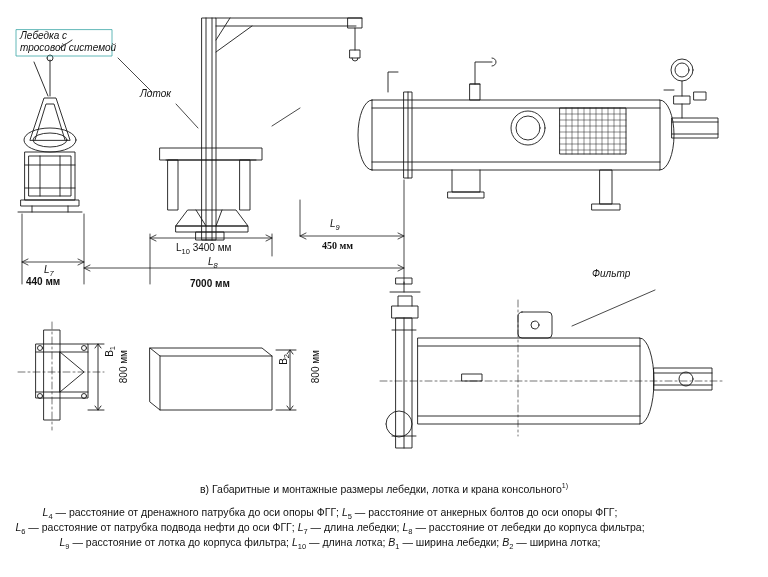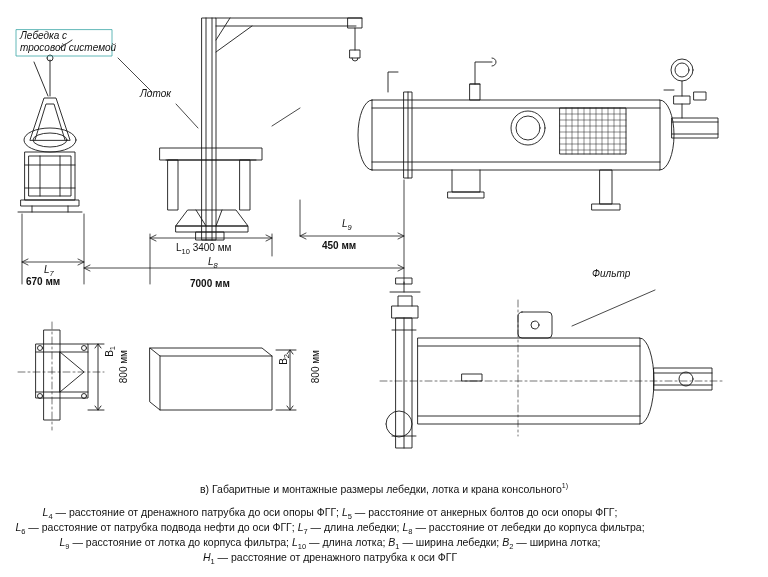--- a/index.html
+++ b/index.html
@@ -255,36 +255,35 @@
       <path d="M655,290 L572,326"></path>
     </g>
   </g>
 </svg>
 
 <div class="lbl ital" style="left:20px;top:30px;color:#111;"><span>Лебедка с<br>тросовой системой</span></div>
 <div class="lbl ital" style="left:140px;top:88px;"><span>Лоток</span></div>
 <div class="lbl ital" style="left:592px;top:268px;"><span>Фильтр</span></div>
 
 <div class="lbl ital" style="left:44px;top:264px;"><span>L</span><sub>7</sub></div>
-<div class="lbl bold" style="left:26px;top:276px;"><span>670 мм</span></div>
+<div class="lbl bold" style="left:26px;top:276px;"><span>440 мм</span></div>
 
 <div class="lbl" style="left:176px;top:242px;"><span class="ital">L</span><sub>10</sub> <span class="bold">3400 мм</span></div>
 
-<div class="lbl ital" style="left:330px;top:218px;margin-left:12px;"><span>L</span><sub>9</sub></div>
-<div class="lbl bold" style="left:322px;top:240px;"><span>450 мм</span></div>
+<div class="lbl ital" style="left:330px;top:218px;"><span>L</span><sub>9</sub></div>
+<div class="lbl bold" style="left:322px;top:240px;font-family:Liberation Serif, serif;"><span>450 мм</span></div>
 
 <div class="lbl ital" style="left:208px;top:256px;"><span>L</span><sub>8</sub></div>
 <div class="lbl bold" style="left:190px;top:278px;"><span>7000 мм</span></div>
 
 <div class="vert ital" style="left:104px;top:346px;"><span>B</span><sub>1</sub></div>
 <div class="vert bold" style="left:118px;top:350px;"><span>800 мм</span></div>
 
 <div class="vert ital" style="left:278px;top:354px;"><span>B</span><sub>2</sub></div>
 <div class="vert bold" style="left:310px;top:350px;"><span>800 мм</span></div>
 
 <div class="cap" style="top:482px;"><span>в) Габаритные и монтажные размеры лебедки, лотка и крана консольного</span><span class="sup">1)</span></div>
 
 <div class="note" style="top:506px;"><span><i>L</i><sub>4</sub> — расстояние от дренажного патрубка до оси опоры ФГГ; <i>L</i><sub>5</sub> — расстояние от анкерных болтов до оси опоры ФГГ;</span></div>
 <div class="note" style="top:521px;"><span><i>L</i><sub>6</sub> — расстояние от патрубка подвода нефти до оси ФГГ;  <i>L</i><sub>7</sub> — длина лебедки;  <i>L</i><sub>8</sub> — расстояние от лебедки до корпуса фильтра;</span></div>
 <div class="note" style="top:536px;"><span><i>L</i><sub>9</sub> — расстояние от лотка до корпуса фильтра; <i>L</i><sub>10</sub> — длина лотка; <i>B</i><sub>1</sub> — ширина лебедки; <i>B</i><sub>2</sub> — ширина лотка;</span></div>
-<div class="note" style="top:551px;"><span><i>H</i><sub>1</sub> — расстояние от дренажного патрубка к оси ФГГ</span></div>
 
 </div>
 
 </body></html>

